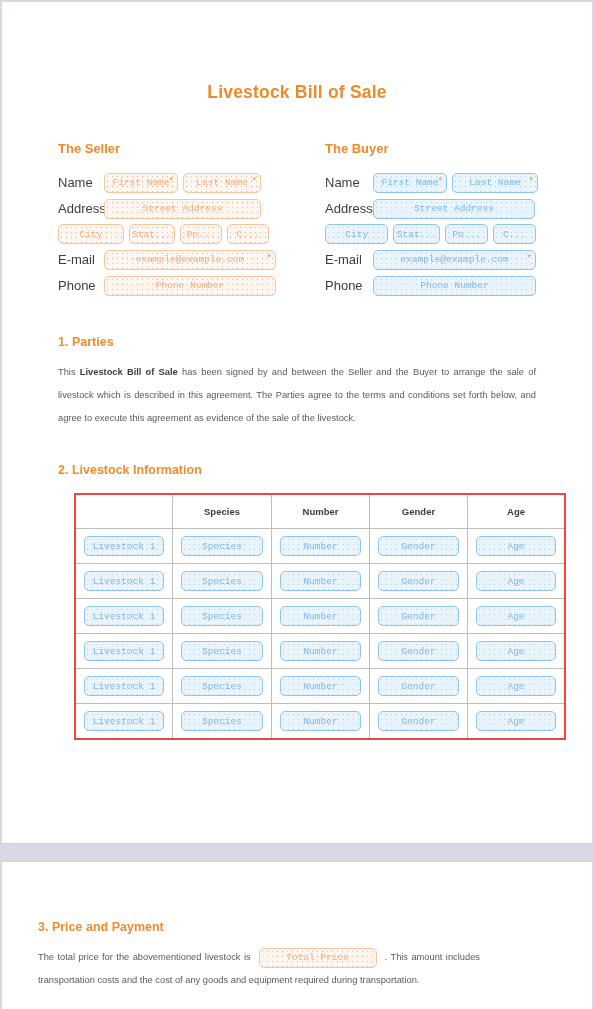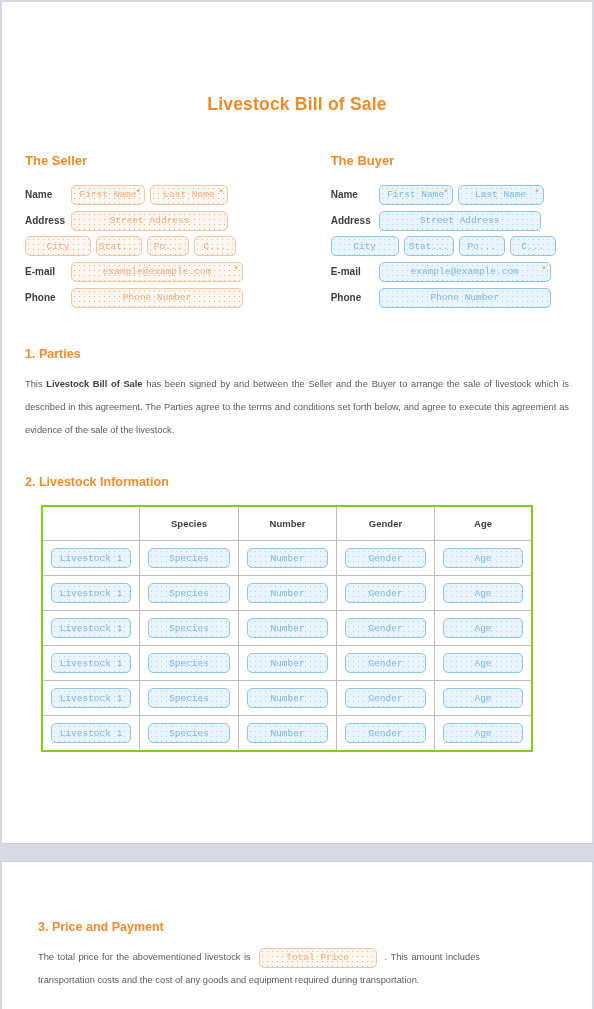--- a/index.html
+++ b/index.html
@@ -22,24 +22,24 @@
     height: 1009px;
     box-sizing: border-box;
     border-left: 2px solid #d9d9e6;
     border-right: 2px solid #d9d9e6;
     border-top: 2px solid #d9d9e6;
     background: #ffffff;
   }
 
   .sheet {
     position: absolute;
-    top: 16px; left: 0;
+    top: 4px; left: 0;
     width: 594px;
     box-sizing: border-box;
-    padding: 0 25px;
+    padding: 0 58px;
   }
 
   
   .doc-title {
     text-align: center;
     color: #ED8B2B;
     font-size: 17.5px;
     font-weight: bold;
     letter-spacing: .2px;
     margin: 0;
@@ -65,22 +65,22 @@
     margin: 0 0 16px 0;
   }
 
   .field-row {
     display: flex;
     align-items: center;
     margin-bottom: 5px;
     height: 21px;
   }
   .field-label {
-    font-size: 10px;
-    font-weight: bold;
+    font-size: 13px;
+    font-weight: normal;
     color: #3c3c3c;
     width: 46px;
     flex: 0 0 46px;
   }
   .party-col.buyer .field-label { width: 48px; flex: 0 0 48px; }
 
   .pill {
     position: relative;
     box-sizing: border-box;
     height: 20px;
@@ -174,21 +174,21 @@
     color: #5a5a5a;
     margin: 14px 0 0 0;
     line-height: 1.6;
   }
 
   
   .lv-table-wrap { margin-top: 16px; padding: 0 16px; }
   table.lv {
     border-collapse: collapse;
     width: 486px;
-    border: 2px solid #84cc16;
+    border: 2px solid #ef4444;
     table-layout: fixed;
   }
   table.lv td {
     border: 1px solid #bdbdbd;
     height: 34px;
     text-align: center;
     vertical-align: middle;
     padding: 0;
   }
   table.lv tr.head td {

